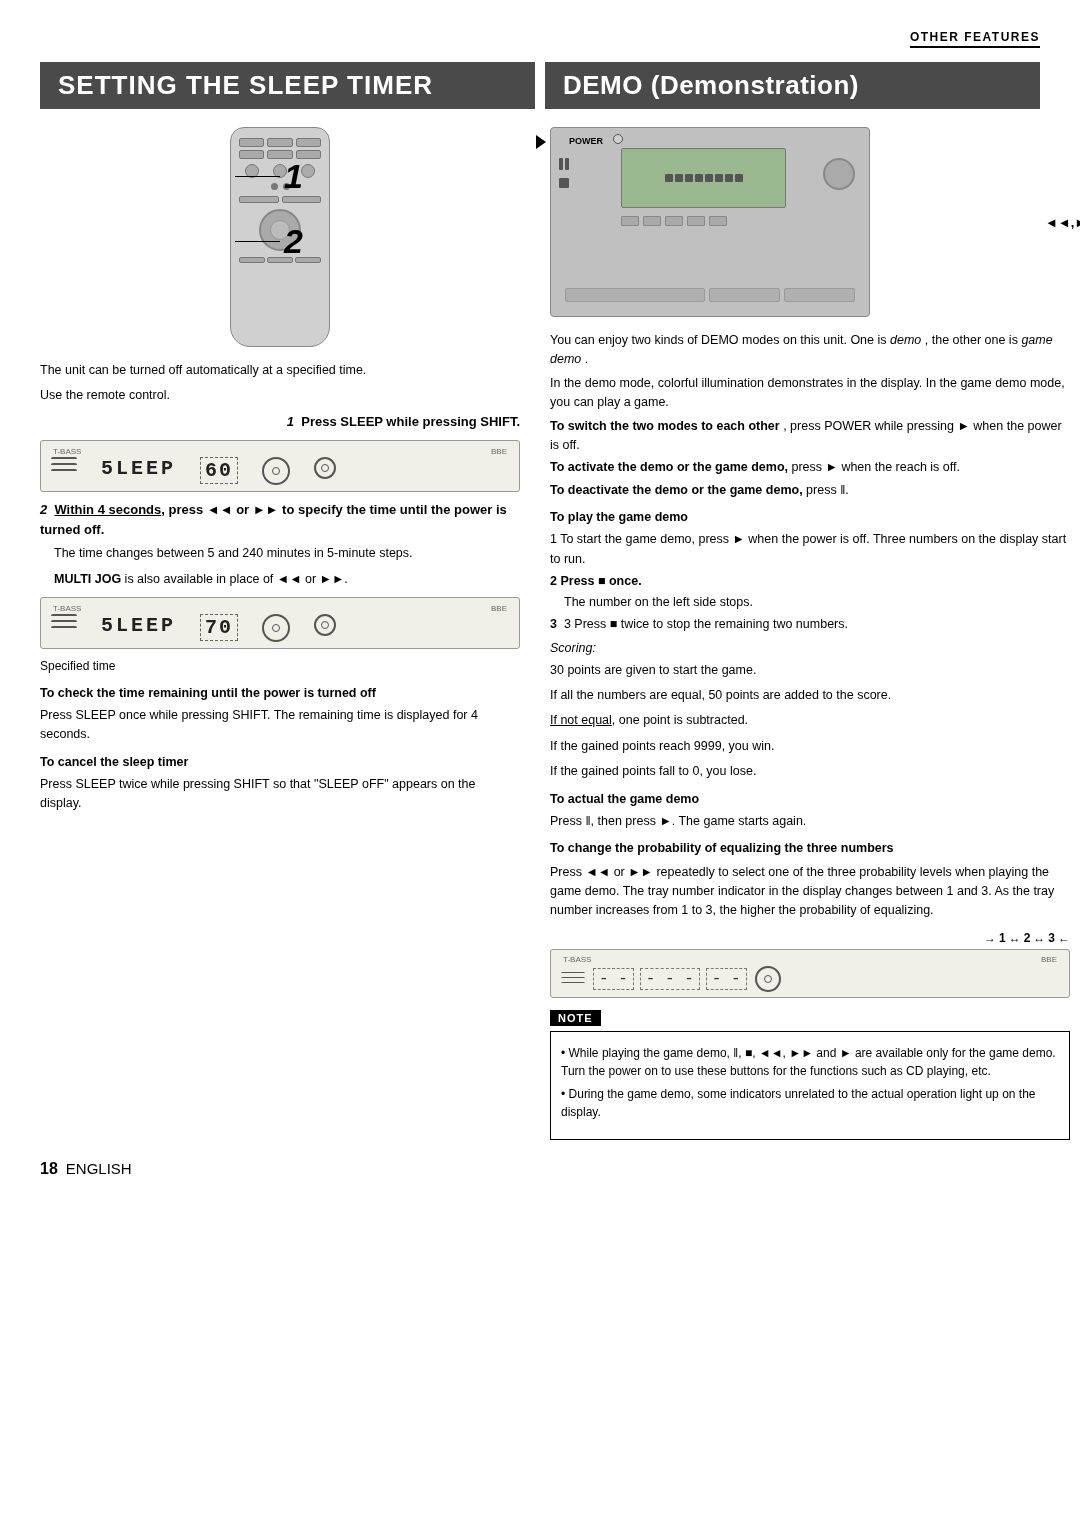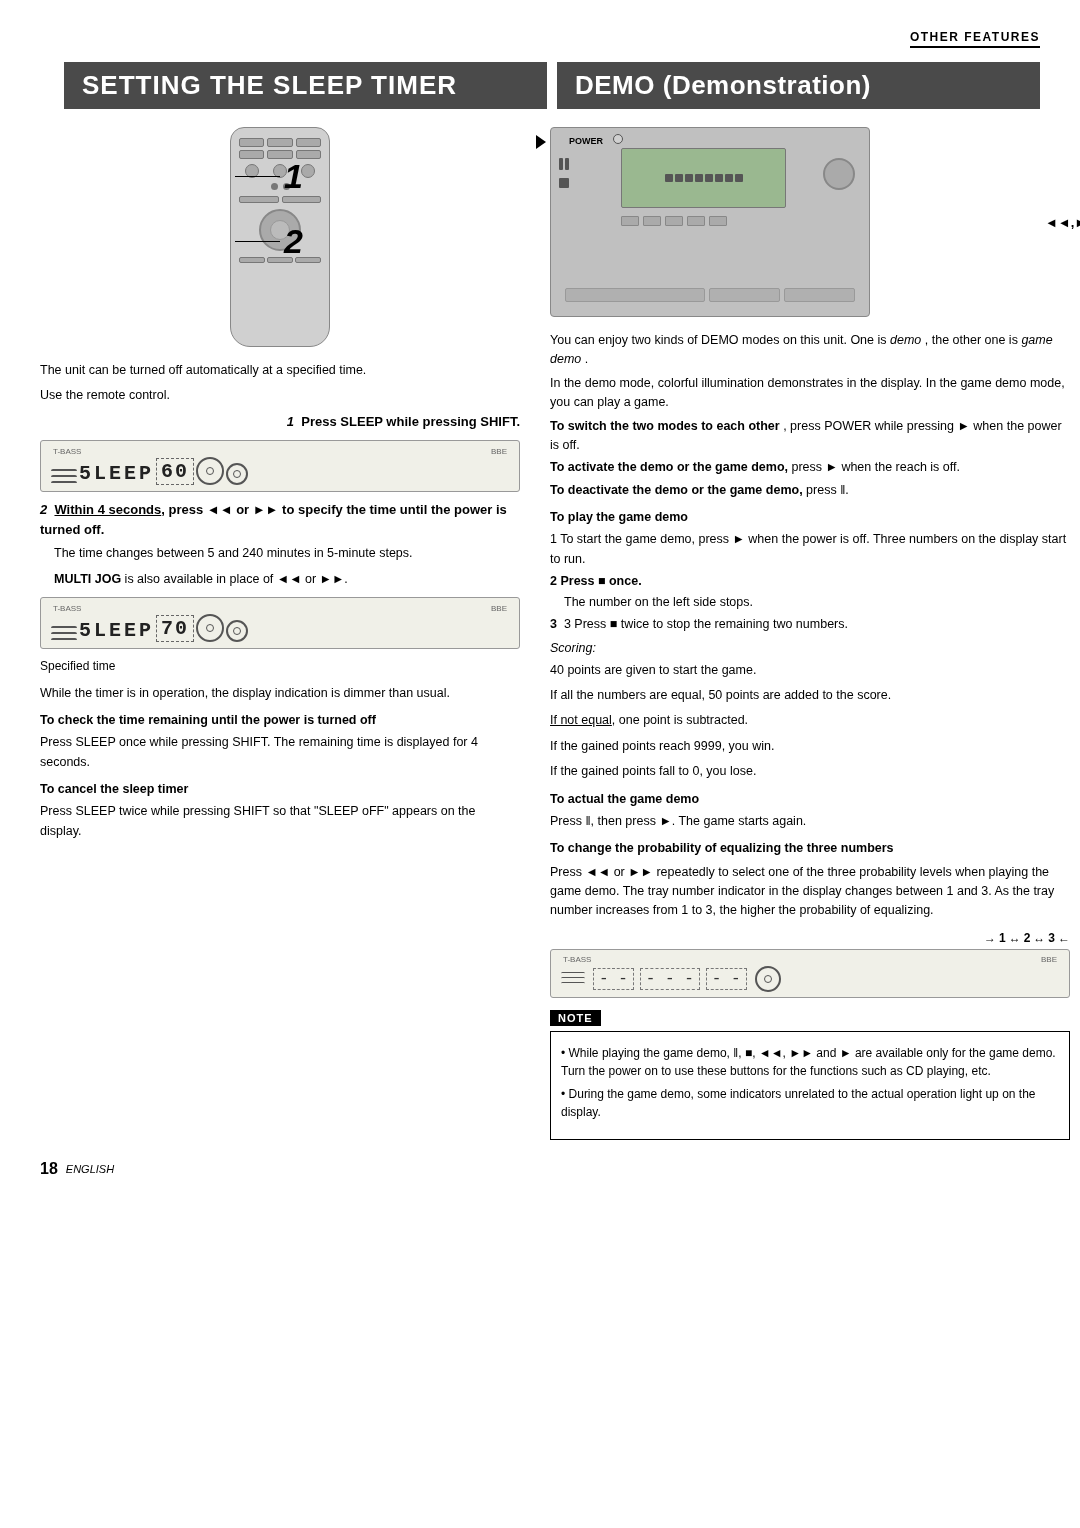--- a/index.html
+++ b/index.html
@@ -11,21 +11,20 @@
       font-size: 13px;
       color: #000;
       padding: 30px 40px 30px 40px;
     }
 
     
     .section-titles {
       display: flex;
       gap: 0;
       margin-bottom: 18px;
-      margin-left: 24px;
     }
     .section-title-left {
       background: #4a4a4a;
       color: #fff;
       font-size: 26px;
       font-weight: bold;
       padding: 8px 18px;
       letter-spacing: 1px;
       width: 50%;
     }
@@ -108,42 +107,41 @@
       display: flex;
       align-items: center;
       margin-top: 20px;
       gap: 8px;
     }
     .page-number {
       font-size: 16px;
       font-weight: bold;
     }
     .english-label {
-      font-size: 11px;
-      font-style: italic;
+      font-size: 15px;
       text-transform: uppercase;
     }
 
     
     .specified-time {
       font-size: 12px;
       margin-top: 2px;
     }
 
     .lcd-wrapper {
       background: #f0f0e8;
       border: 1.5px solid #999;
       border-radius: 3px;
       padding: 6px 10px;
       margin: 8px 0;
     }
     .lcd-inner {
       display: flex;
-      align-items: flex-end;
-      gap: 2px;
+      align-items: flex-start;
+      gap: 24px;
     }
     .lcd-wave-group {
       display: flex;
       flex-direction: column;
       gap: 2px;
     }
     .wave-line {
       width: 26px;
       height: 4px;
       border-radius: 2px;
@@ -309,21 +307,20 @@
         <div class="lcd-disc">
             <div class="lcd-disc-inner"></div>
           </div>
         <div class="lcd-disc" style="width:22px;height:22px;">
             <div class="lcd-disc-inner"></div>
           </div>
       </div>
     </div>
     <p class="specified-time">Specified time</p>
 
-    <p style="margin-top:8px;">While the timer is in operation, the display indication is dimmer than usual.</p>
 
     <p class="sub-heading">To check the time remaining until the power is turned off</p>
     <p>Press SLEEP once while pressing SHIFT. The remaining time is displayed for 4 seconds.</p>
 
     <p class="sub-heading">To cancel the sleep timer</p>
     <p>Press SLEEP twice while pressing SHIFT  so that "SLEEP oFF" appears on the display.</p>
   </div>
 
   <div class="col-right">
 
@@ -408,21 +405,21 @@
     <p style="margin-bottom:1px;">
       <span style="font-weight:bold;">2  Press ■ once.</span>
     </p>
     <p style="margin-bottom:3px;" class="indent">The number on the left side stops.</p>
     <p style="margin-bottom:5px;">
       <span style="font-weight:bold;">3</span>
       &nbsp;<span>3  Press ■ twice to stop the remaining two numbers.</span>
     </p>
 
     <p style="font-style:italic; margin-bottom:2px;">Scoring:</p>
-    <p>40 points are given to start the game.</p>
+    <p>30 points are given to start the game.</p>
     <p style="">If all the numbers are equal, 50 points are added to the score.</p>
     <p>
       <span style="text-decoration:underline;">If not equal</span><span>, one point is subtracted.</span>
     </p>
     <p>If the gained points reach 9999, you win.</p>
     <p style="margin-bottom:6px;">If the gained points fall to 0, you lose.</p>
 
     <p class="sub-heading">To actual the game demo</p>
     <p style="margin-bottom:8px;">Press ‖, then press ►. The game starts again.</p>
 

